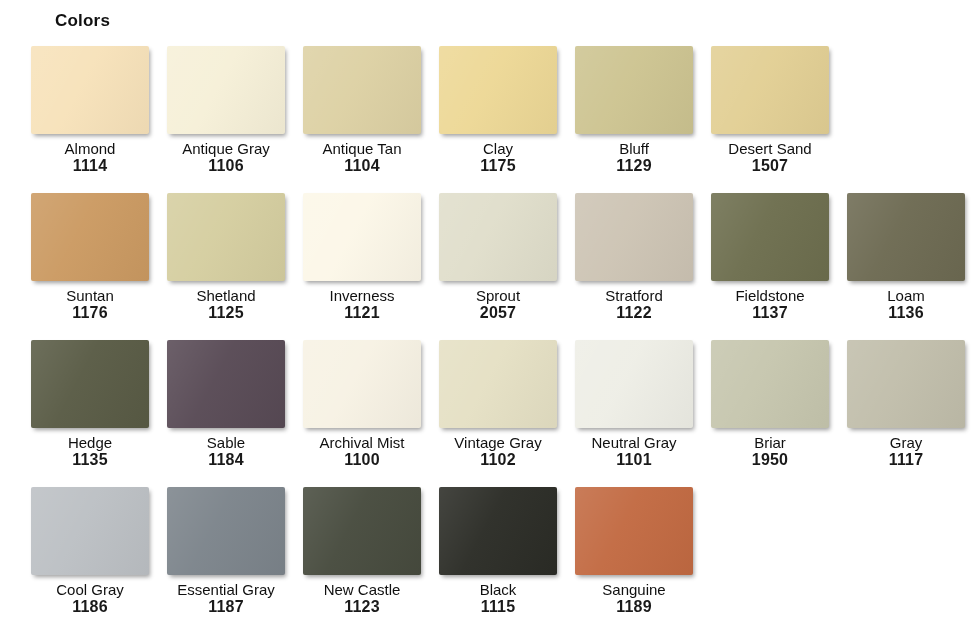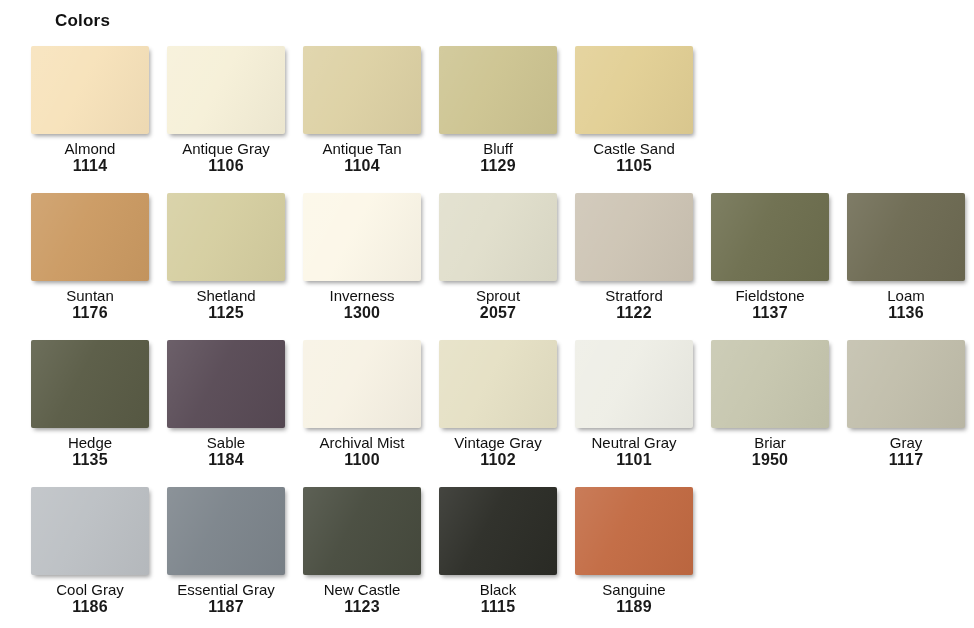--- a/index.html
+++ b/index.html
@@ -67,31 +67,38 @@
       </div>
       <div class="cell">
         <div class="swatch-wrap">
           <div class="swatch" style="background-color: rgb(221, 209, 164);"></div>
         </div>
         <div class="name">Antique Tan</div>
         <div class="code">1104</div>
       </div>
       <div class="cell">
         <div class="swatch-wrap">
+          <div class="swatch" style="background-color: rgb(237, 216, 150);"></div>
+        </div>
+        <div class="name">Clay</div>
+        <div class="code">1175</div>
+      </div>
+      <div class="cell">
+        <div class="swatch-wrap">
           <div class="swatch" style="background-color: rgb(205, 196, 145);"></div>
         </div>
         <div class="name">Bluff</div>
         <div class="code">1129</div>
       </div>
       <div class="cell">
         <div class="swatch-wrap">
           <div class="swatch" style="background-color: rgb(226, 207, 148);"></div>
         </div>
-        <div class="name">Castle Sand</div>
-        <div class="code">1105</div>
+        <div class="name">Desert Sand</div>
+        <div class="code">1507</div>
       </div>
     </div>
 
     <div class="row">
       <div class="cell">
         <div class="swatch-wrap">
           <div class="swatch" style="background-color: rgb(203, 154, 98);"></div>
         </div>
         <div class="name">Suntan</div>
         <div class="code">1176</div>
@@ -101,21 +108,21 @@
           <div class="swatch" style="background-color: rgb(213, 206, 160);"></div>
         </div>
         <div class="name">Shetland</div>
         <div class="code">1125</div>
       </div>
       <div class="cell">
         <div class="swatch-wrap">
           <div class="swatch" style="background-color: rgb(252, 247, 232);"></div>
         </div>
         <div class="name">Inverness</div>
-        <div class="code">1300</div>
+        <div class="code">1121</div>
       </div>
       <div class="cell">
         <div class="swatch-wrap">
           <div class="swatch" style="background-color: rgb(224, 222, 203);"></div>
         </div>
         <div class="name">Sprout</div>
         <div class="code">2057</div>
       </div>
       <div class="cell">
         <div class="swatch-wrap">

